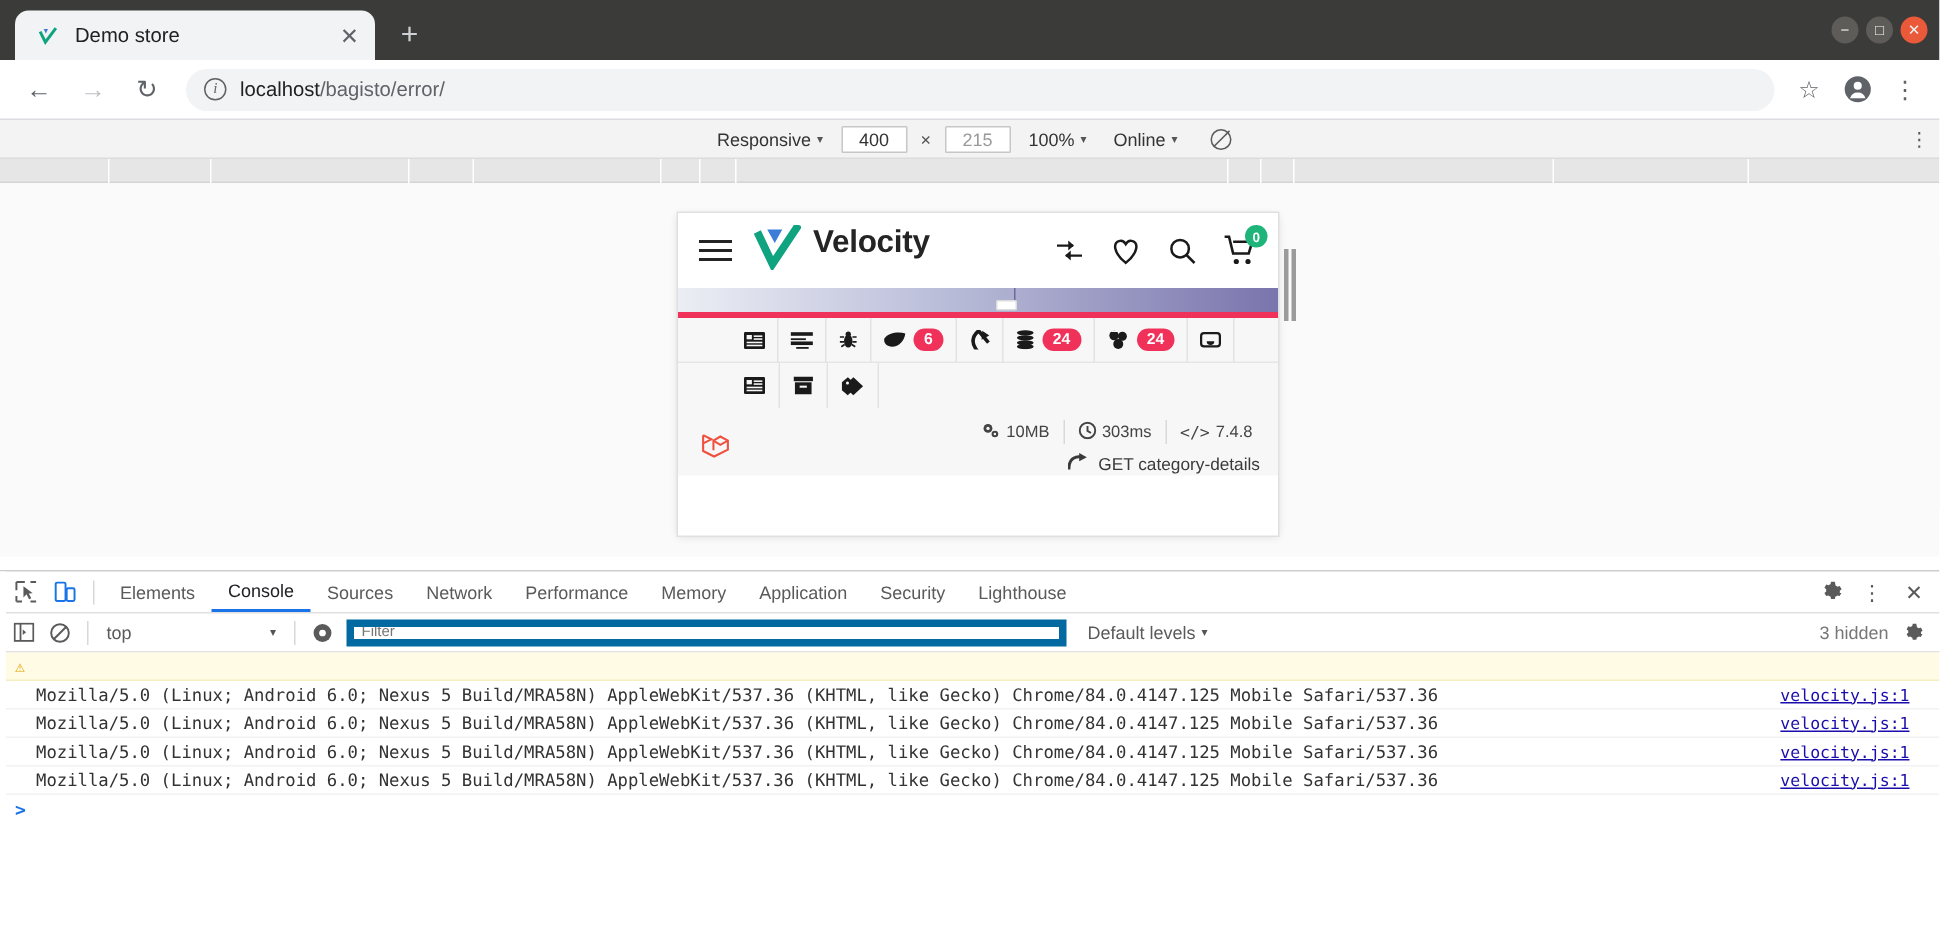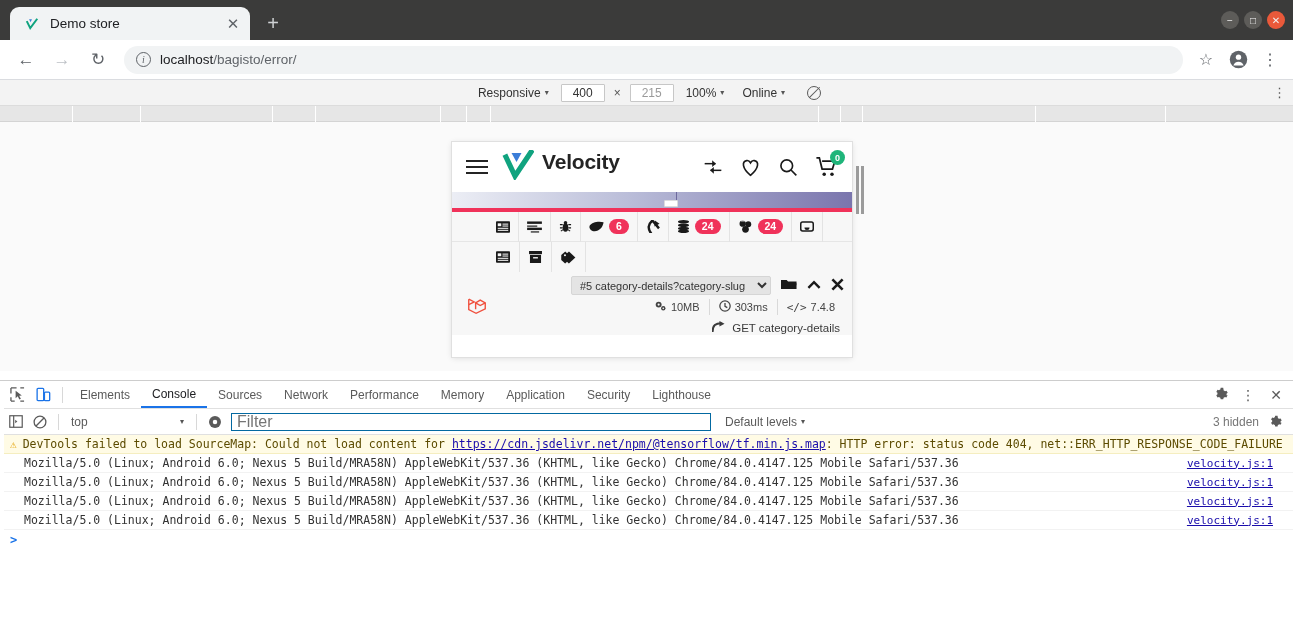--- a/index.html
+++ b/index.html
@@ -220,22 +220,22 @@
   .dt-tab.active { color: #202124; border-bottom: 2px solid #1a73e8; }
   .dt-tabs-right { position: absolute; right: 4px; display: flex; align-items: center; gap: 2px; }
 
   .dt-filterbar { height: 26px; display: flex; align-items: center;
                   border-bottom: 1px solid #e0e0e0; padding: 0 4px;
                   font-size: 12px; color: #5a5a5a; position: relative; }
   .fb-ic { width: 24px; height: 22px; display:flex; align-items:center;
            justify-content:center; color:#5a5a5a; font-size: 13px; }
   .fb-ctx { display: flex; align-items: center; width: 125px; padding: 0 6px;
             justify-content: space-between; }
-  .fb-input { flex: 0 0 480px; height: 18px; border: 1px solid #0369a1; background: #fff;
-              font-size: 16px; color: #9a9a9a; padding: 0 5px; margin-left: 4px;
+  .fb-input { flex: 0 0 480px; height: 18px; border: 5px solid #0369a1; background: #fff;
+              font-size: 10px; color: #9a9a9a; padding: 0 5px; margin-left: 4px;
               font-family: "Liberation Sans", sans-serif; }
   .fb-levels { margin-left: 14px; display: flex; align-items: center; gap: 4px; }
   .fb-right { position: absolute; right: 6px; display: flex; align-items: center; gap: 4px;
               color: #777; font-size: 12px; }
 
   .console-msgs { font-family: "DejaVu Sans Mono", monospace; font-size: 11.5px; }
   .msg { display: flex; align-items: center; min-height: 19px;
          border-bottom: 1px solid #f0f0f0; padding-left: 10px; position: relative; }
   .msg.warn { background: #fffbe5; border-bottom: 1px solid #f5eec0; color: #5c4b00; }
   .msg .warn-ic { color: #e2a100; margin-right: 6px; font-size: 11px; }
@@ -505,41 +505,20 @@
 
         <div class="dbg-foot">
           <span class="lar-logo">
             <svg width="22" height="22" viewBox="0 0 24 24" fill="none" stroke="#f0503e" stroke-width="1.5">
               <path d="M3 4.5 L3 16 L11 20 L21 15 L21 8.5 L15.5 5.5 L10.5 8.5 L10.5 15.5"></path>
               <path d="M3 4.5 L9 7.5 L3 10.5"></path>
               <path d="M10.5 8.5 L15.5 11.5 L21 8.5"></path>
             </svg>
           </span>
           <div class="dbg-foot-right">
-            <div class="dbg-select-row">
-              <select class="dbg-select">
-                <option>#5 category-details?category-slug</option>
-              </select>
-              <span class="dbg-mini-ic">
-                <svg width="16" height="13" viewBox="0 0 17 13" fill="#1a1a1a">
-                  <path d="M0 1.6 h6 l1.5 1.8 h9 v8 h-16.5 Z"></path>
-                  <path d="M2.2 5.4 h14.4 l-1.8 6 h-14.4 Z"></path>
-                </svg>
-              </span>
-              <span class="dbg-mini-ic">
-                <svg width="14" height="10" viewBox="0 0 15 10" fill="none" stroke="#1a1a1a" stroke-width="2.6">
-                  <path d="M1.5 8 L7.5 2 L13.5 8"></path>
-                </svg>
-              </span>
-              <span class="dbg-mini-ic">
-                <svg width="13" height="13" viewBox="0 0 14 14" fill="none" stroke="#1a1a1a" stroke-width="2.8">
-                  <path d="M1.5 1.5 L12.5 12.5 M12.5 1.5 L1.5 12.5"></path>
-                </svg>
-              </span>
-            </div>
             <div class="dbg-stats">
               <span class="st">
                 <span>
                   <svg width="13" height="12" viewBox="0 0 14 13" fill="#444">
                     <circle cx="5" cy="5" r="3.2"></circle>
                       <circle cx="5" cy="5" r="1.2" fill="#f7f7f7"></circle>
                     <circle cx="10" cy="9" r="2.4"></circle>
                       <circle cx="10" cy="9" r="0.9" fill="#f7f7f7"></circle>
                   </svg>
                 </span>
@@ -652,23 +631,20 @@
           <svg width="14" height="14" viewBox="0 0 16 16" fill="#5a5a5a">
             <path d="M8 5.2a2.8 2.8 0 1 0 0 5.6 2.8 2.8 0 0 0 0-5.6zm6.4 3.6.1-.8-.1-.8 1.3-1-1.3-2.3-1.6.5a5.9 5.9 0 0 0-1.4-.8L10.9.9H8.2l-.4 1.7c-.5.2-1 .4-1.4.8l-1.6-.5L3.5 5.2l1.3 1-.1.8.1.8-1.3 1 1.3 2.3 1.6-.5c.4.4.9.6 1.4.8l.4 1.7h2.7l.4-1.7c.5-.2 1-.4 1.4-.8l1.6.5 1.3-2.3z"></path>
           </svg>
         </span>
       </div>
     </div>
 
     <div class="console-msgs">
       <div class="msg warn">
         <span class="warn-ic">⚠</span>
-        <span class="txt">
-          <span>DevTools failed to load SourceMap: Could not load content for </span><span class="lnk">https://cdn.jsdelivr.net/npm/@tensorflow/tf.min.js.map</span><span>: HTTP error: status code 404, net::ERR_HTTP_RESPONSE_CODE_FAILURE</span>
-        </span>
       </div>
 
       <div class="msg log">
         <span class="txt">Mozilla/5.0 (Linux; Android 6.0; Nexus 5 Build/MRA58N) AppleWebKit/537.36 (KHTML, like Gecko) Chrome/84.0.4147.125 Mobile Safari/537.36</span>
         <span class="src">velocity.js:1</span>
       </div>
       <div class="msg log">
         <span class="txt">Mozilla/5.0 (Linux; Android 6.0; Nexus 5 Build/MRA58N) AppleWebKit/537.36 (KHTML, like Gecko) Chrome/84.0.4147.125 Mobile Safari/537.36</span>
         <span class="src">velocity.js:1</span>
       </div>

